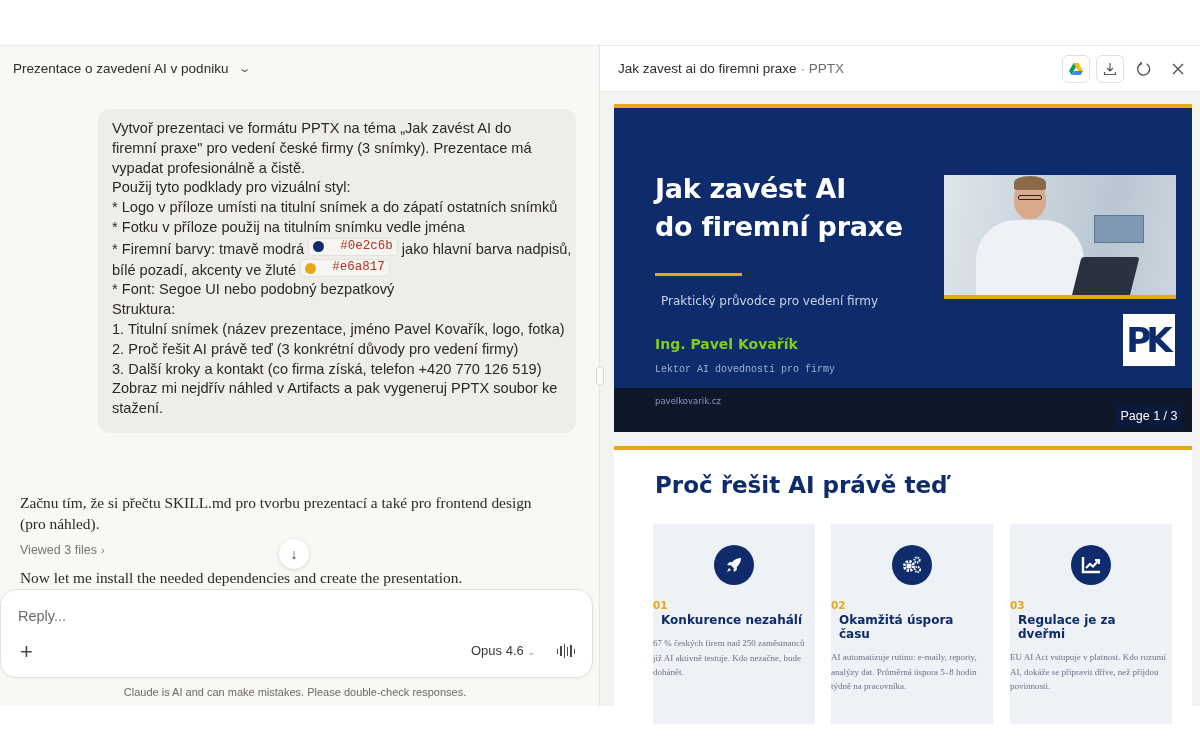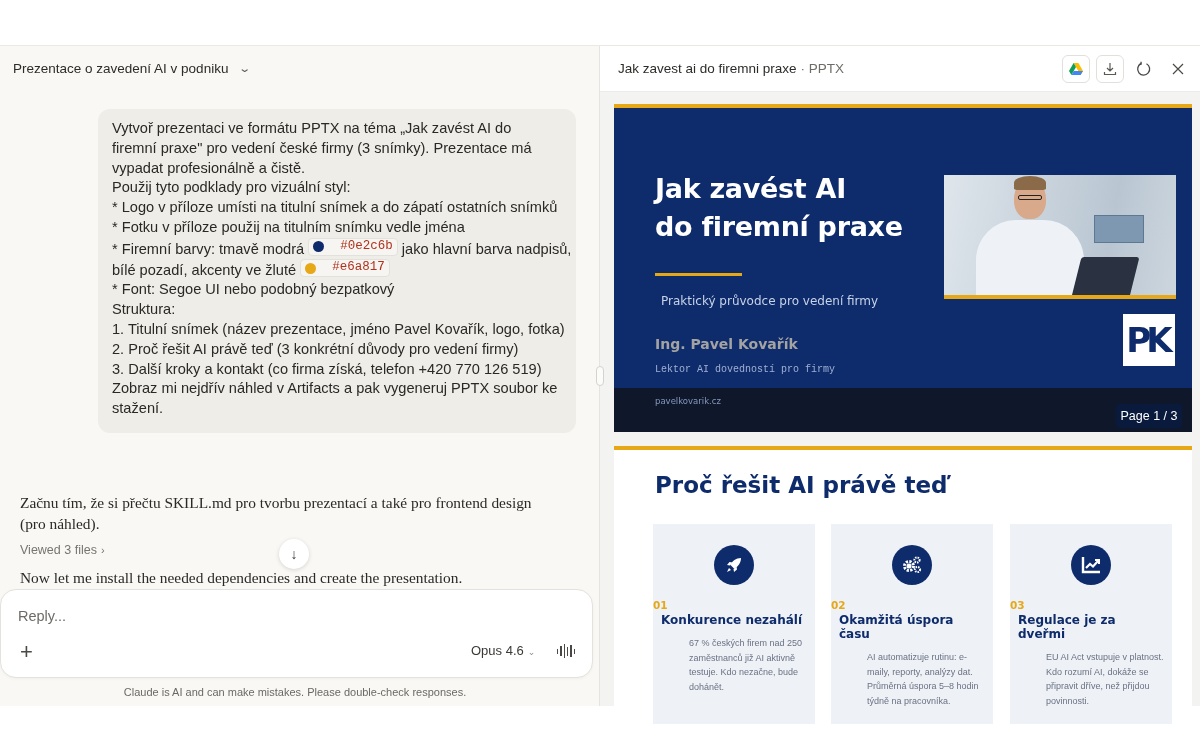--- a/index.html
+++ b/index.html
@@ -33,40 +33,40 @@
   .art-header { height: 46px; background: #ffffff; display: flex; align-items: center; padding-left: 18px; font-size: 13.5px; color: #2d2c29; border-bottom: 1px solid #ececea; }
   .art-header .fmt { color: #6e6c67; margin-left: 4px; }
   .art-actions { position: absolute; right: 8px; top: 9px; display: flex; gap: 6px; align-items: center; }
   .icon-btn { width: 28px; height: 28px; border: 1px solid #e2e0db; border-radius: 6px; background: #fff; display: flex; align-items: center; justify-content: center; }
   .icon-plain { width: 28px; height: 28px; display: flex; align-items: center; justify-content: center; color: #4a4945; font-size: 16px; }
   .slides { position: absolute; left: 14px; top: 58px; width: 578px; }
   .slide1 { position: relative; width: 578px; height: 328px; background: #0e2c6b; border-top: 4px solid #e6a817; }
   .s1-title { position: absolute; left: 41px; top: 62px; font-family: "DejaVu Sans", sans-serif; font-weight: bold; font-size: 27px; line-height: 38px; color: #ffffff; letter-spacing: -0.3px; }
   .s1-bar { position: absolute; left: 41px; top: 165px; width: 87px; height: 3px; background: #e6a817; }
   .s1-sub { position: absolute; left: 41px; top: 186px; font-family: "DejaVu Sans", sans-serif; font-size: 12px; color: #c8d2e8; margin-left: 6px; }
-  .s1-name { position: absolute; left: 41px; top: 228px; font-family: "DejaVu Sans", sans-serif; font-weight: bold; font-size: 14px; color: #a3a3a3; }
+  .s1-name { position: absolute; left: 41px; top: 228px; font-family: "DejaVu Sans", sans-serif; font-weight: bold; font-size: 14px; color: #84cc16; }
   .s1-role { position: absolute; left: 41px; top: 256px; font-family: Liberation Mono, monospace; font-size: 10px; color: #9fb0d4; }
   .s1-footer { position: absolute; left: 0; bottom: 0; width: 100%; height: 44px; background: #0f172a; }
   .s1-url { position: absolute; left: 41px; top: 8px; font-family: "DejaVu Sans", sans-serif; font-size: 8.5px; color: #8697bd; }
   .photo { position: absolute; left: 330px; top: 67px; width: 232px; height: 124px; background: linear-gradient(100deg, #dfe6ec 0%, #c9d3dc 40%, #b9c6d2 70%, #cdd6de 100%); border-bottom: 4px solid #e6a817; overflow: hidden; }
   .photo .screen { position: absolute; left: 150px; top: 40px; width: 50px; height: 28px; background: #7f98b2; border: 1px solid #5e7892; }
   .photo .head { position: absolute; left: 70px; top: 4px; width: 32px; height: 40px; border-radius: 50% 50% 45% 45%; background: #d8a98a; }
   .photo .hair { position: absolute; left: 70px; top: 1px; width: 32px; height: 14px; border-radius: 50% 50% 10% 10%; background: #8a6a48; }
   .photo .glasses { position: absolute; left: 74px; top: 20px; width: 24px; height: 5px; border: 1.5px solid #222; border-radius: 2px; }
   .photo .body { position: absolute; left: 32px; top: 45px; width: 108px; height: 90px; border-radius: 40px 40px 0 0; background: #eef2f7; }
   .photo .laptop { position: absolute; left: 132px; top: 82px; width: 58px; height: 44px; background: #2a3140; transform: skewX(-14deg); border-radius: 3px; }
   .logo { position: absolute; left: 509px; top: 206px; width: 52px; height: 52px; background: #ffffff; display: flex; align-items: center; justify-content: center; font-family: "DejaVu Sans", sans-serif; font-weight: bold; font-size: 34px; color: #0e2c6b; letter-spacing: -5px; padding-right: 4px; }
   .page-badge { position: absolute; left: 502px; top: 296px; width: 66px; height: 24px; background: #0a1a3c; border-radius: 3px; color: #ffffff; font-size: 12.5px; display: flex; align-items: center; justify-content: center; }
   .slide2 { position: relative; margin-top: 14px; width: 578px; height: 264px; background: #ffffff; border-top: 4px solid #e6a817; }
   .s2-title { position: absolute; left: 41px; top: 22px; font-family: "DejaVu Sans", sans-serif; font-weight: bold; font-size: 23px; color: #0e2c6b; }
   .card { position: absolute; top: 74px; width: 162px; height: 200px; background: #eef1f6; }
   .card .circle { width: 40px; height: 40px; border-radius: 50%; background: #0e2c6b; margin: 21px auto 0 auto; display: flex; align-items: center; justify-content: center; }
   .card .num { font-family: "DejaVu Sans", sans-serif; font-weight: bold; font-size: 10.5px; color: #e6a817; margin-top: 14px; }
   .card .ctitle { font-family: "DejaVu Sans", sans-serif; font-weight: bold; font-size: 12px; line-height: 14px; color: #0e2c6b; margin-top: 2px; padding: 0 8px; }
-  .card .cbody { font-family: Liberation Sans, sans-serif; font-size: 9px; line-height: 14.5px; color: #6a7283; margin-top: 9px; padding: 0 8px; margin-left: 28px; }
+  .card .cbody { font-family: Liberation Serif, serif; font-size: 9px; line-height: 14.5px; color: #6a7283; margin-top: 9px; padding: 0 0; }
 </style>
 </head>
 <body>
 
 <div class="app">
 
   <div class="chat">
     <div class="chat-header">
       <span>Prezentace o zavedení AI v podniku</span>
       <span class="chev">⌄</span>

